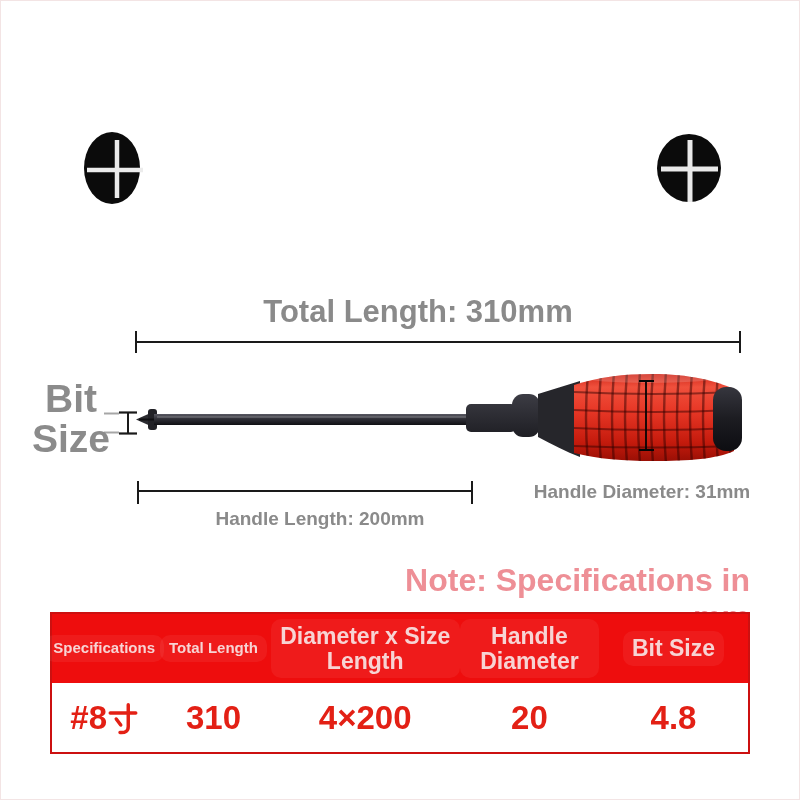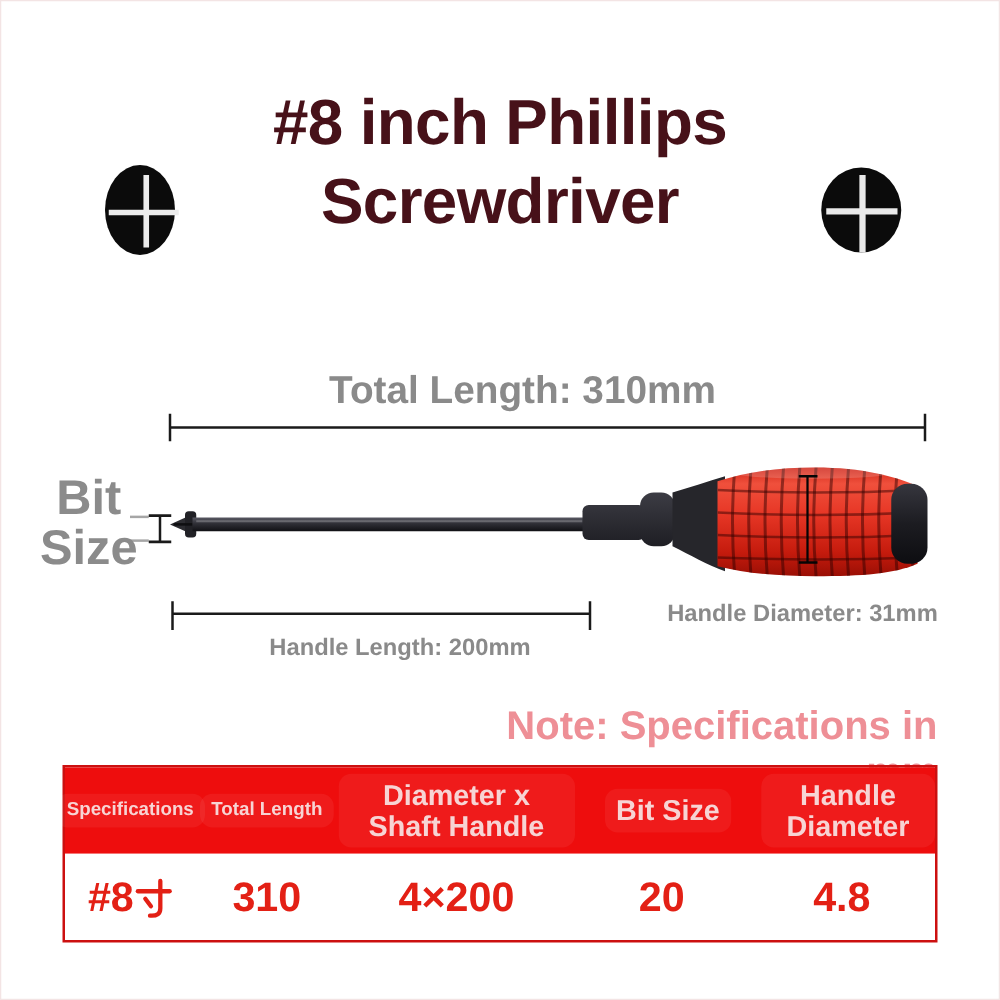--- a/index.html
+++ b/index.html
@@ -145,24 +145,20 @@
       <line x1="639" y1="450" x2="654" y2="450" stroke-width="2"></line>
     </g>
 
     <g stroke="#1a1a1a" stroke-width="2">
       <line x1="138" y1="491" x2="472" y2="491"></line>
       <line x1="138" y1="481" x2="138" y2="504"></line>
       <line x1="472" y1="481" x2="472" y2="504"></line>
     </g>
   </svg>
 
-  <div id="title" class="abs">
-    <div>#8 inch Phillips</div>
-    <div>Screwdriver</div>
-  </div>
 
   <div id="total-length-label" class="abs meas">Total Length: 310mm</div>
 
   <div id="bit-size-label" class="abs">
     <div>Bit</div>
     <div>Size</div>
   </div>
 
   <div id="handle-diameter-label" class="abs meas">Handle Diameter: 31mm</div>
 
@@ -172,27 +168,27 @@
 
   <div id="spec-table" class="abs">
     <div id="table-header-row" class="trow">
       <div class="tcell c1">
         <span class="hdr-pill hdr-sm">Specifications</span>
       </div>
       <div class="tcell c2">
         <span class="hdr-pill hdr-sm">Total Length</span>
       </div>
       <div class="tcell c3">
-        <span class="hdr-pill hdr-lg">Diameter x Shaft Handle</span>
+        <span class="hdr-pill hdr-lg">Diameter x Size Length</span>
+      </div>
+      <div class="tcell c4">
+        <span class="hdr-pill hdr-lg">Handle Diameter</span>
       </div>
       <div class="tcell c5">
         <span class="hdr-pill hdr-lg">Bit Size</span>
-      </div>
-      <div class="tcell c4">
-        <span class="hdr-pill hdr-lg">Handle Diameter</span>
       </div>
     </div>
     <div id="table-value-row" class="trow">
       <div class="tcell c1 val">
         <span>#8</span>
 
         <svg id="cun-glyph" width="30" height="34" viewBox="0 0 40 44">
           <g stroke="#e32015" stroke-width="4.6" stroke-linecap="round" fill="none">
             <path d="M3,14 H37"></path>
             <path d="M27,3 V32 Q27,41 16,40"></path>

